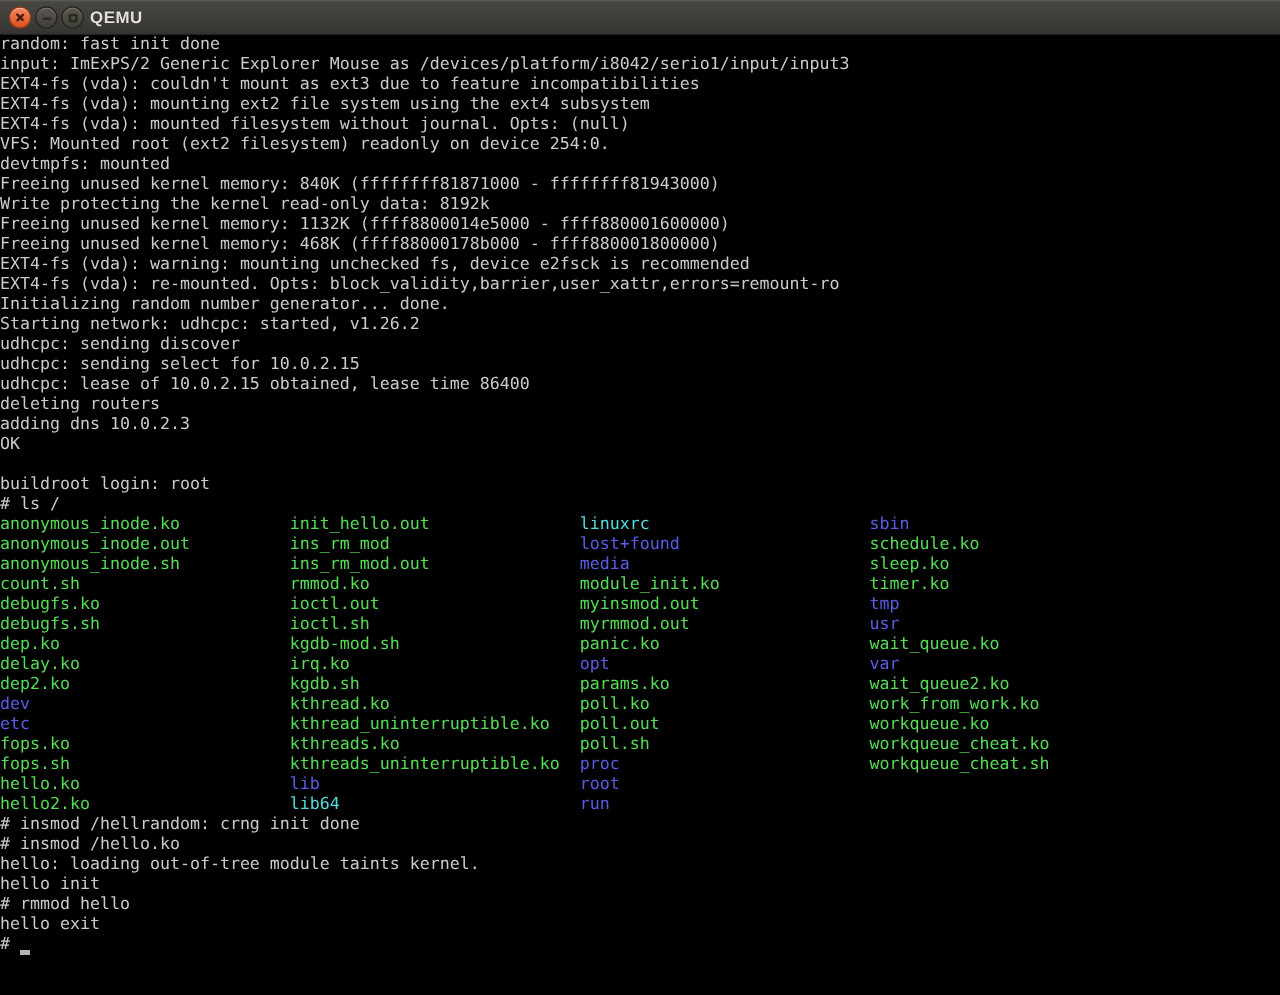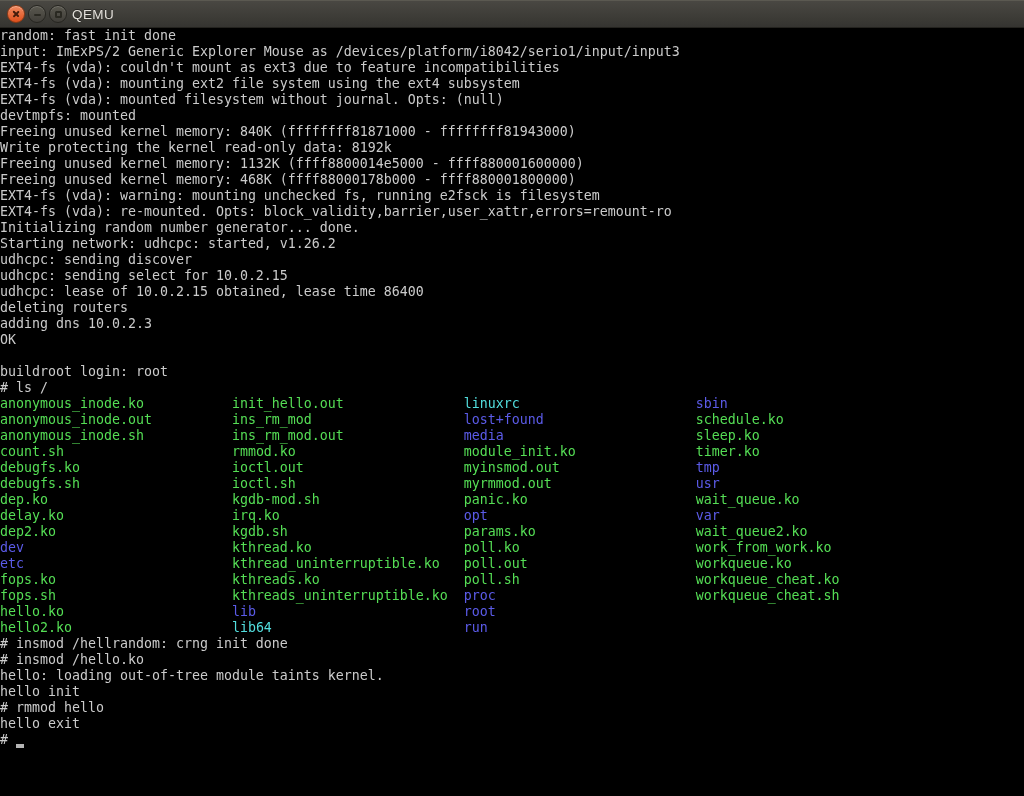--- a/index.html
+++ b/index.html
@@ -20,21 +20,21 @@
   .wbtn.close::after{transform:rotate(-45deg);}
   .wbtn.gray{background:linear-gradient(#5a584f,#403e39);
     border:1px solid #262520;box-shadow:inset 0 1px 0 rgba(255,255,255,.18);}
   .wbtn.min{left:28px;}
   .wbtn.min::before{content:'';position:absolute;left:4.5px;top:7.5px;width:7px;height:2px;
     background:#2a2922;border-radius:1px;}
   .wbtn.max{left:49px;}
   .wbtn.max::before{content:'';position:absolute;left:4.5px;top:4.5px;width:7px;height:7px;
     box-sizing:border-box;border:2px solid #2a2922;border-radius:1.5px;}
   .title{position:absolute;left:72px;top:50%;transform:translateY(-50%);
-    color:#e4e1db;font-size:13.5px;font-weight:normal;letter-spacing:.4px;
+    color:#e4e1db;font-size:13.5px;font-weight:bold;letter-spacing:.4px;
     text-shadow:0 -1px 0 rgba(0,0,0,.45);}
 
   
   .screen{position:absolute;top:28px;left:0;width:1024px;height:768px;background:#000;
     font-family:"DejaVu Sans Mono",monospace;font-size:13.29px;line-height:16px;
     cursor:text;}
   .line{height:16px;white-space:pre;}
   .c-w{color:#cbcbcb;}
   .c-g{color:#55de55;}
   .c-b{color:#5b5be8;}
@@ -52,26 +52,27 @@
     <span class="wbtn gray max"></span>
     <span class="title">QEMU</span>
   </div>
 
   <div class="screen">
       <div class="line"><span class="c-w">random: fast init done</span></div>
       <div class="line"><span class="c-w">input: ImExPS/2 Generic Explorer Mouse as /devices/platform/i8042/serio1/input/input3</span></div>
       <div class="line"><span class="c-w">EXT4-fs (vda): couldn't mount as ext3 due to feature incompatibilities</span></div>
       <div class="line"><span class="c-w">EXT4-fs (vda): mounting ext2 file system using the ext4 subsystem</span></div>
       <div class="line"><span class="c-w">EXT4-fs (vda): mounted filesystem without journal. Opts: (null)</span></div>
+      <div class="line"><span class="c-w">VFS: Mounted root (ext2 filesystem) readonly on device 254:0.</span></div>
       <div class="line"><span class="c-w">devtmpfs: mounted</span></div>
       <div class="line"><span class="c-w">Freeing unused kernel memory: 840K (ffffffff81871000 - ffffffff81943000)</span></div>
       <div class="line"><span class="c-w">Write protecting the kernel read-only data: 8192k</span></div>
       <div class="line"><span class="c-w">Freeing unused kernel memory: 1132K (ffff8800014e5000 - ffff880001600000)</span></div>
       <div class="line"><span class="c-w">Freeing unused kernel memory: 468K (ffff88000178b000 - ffff880001800000)</span></div>
-      <div class="line"><span class="c-w">EXT4-fs (vda): warning: mounting unchecked fs, running e2fsck is filesystem</span></div>
+      <div class="line"><span class="c-w">EXT4-fs (vda): warning: mounting unchecked fs, device e2fsck is recommended</span></div>
       <div class="line"><span class="c-w">EXT4-fs (vda): re-mounted. Opts: block_validity,barrier,user_xattr,errors=remount-ro</span></div>
       <div class="line"><span class="c-w">Initializing random number generator... done.</span></div>
       <div class="line"><span class="c-w">Starting network: udhcpc: started, v1.26.2</span></div>
       <div class="line"><span class="c-w">udhcpc: sending discover</span></div>
       <div class="line"><span class="c-w">udhcpc: sending select for 10.0.2.15</span></div>
       <div class="line"><span class="c-w">udhcpc: lease of 10.0.2.15 obtained, lease time 86400</span></div>
       <div class="line"><span class="c-w">deleting routers</span></div>
       <div class="line"><span class="c-w">adding dns 10.0.2.3</span></div>
       <div class="line"><span class="c-w">OK</span></div>
       <div class="line"></div>

